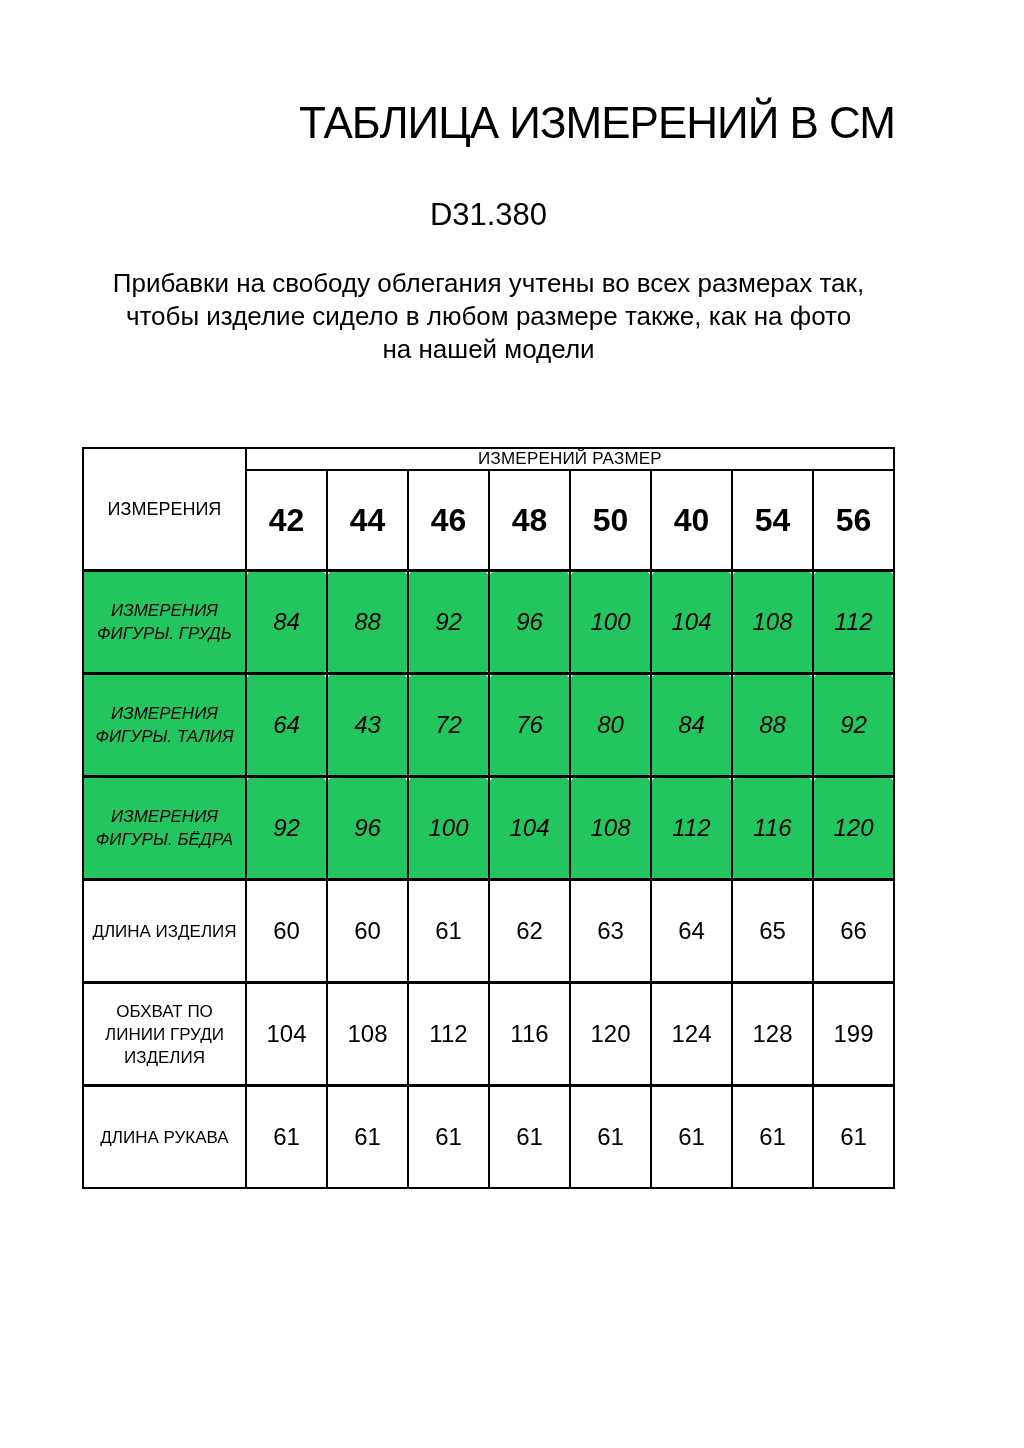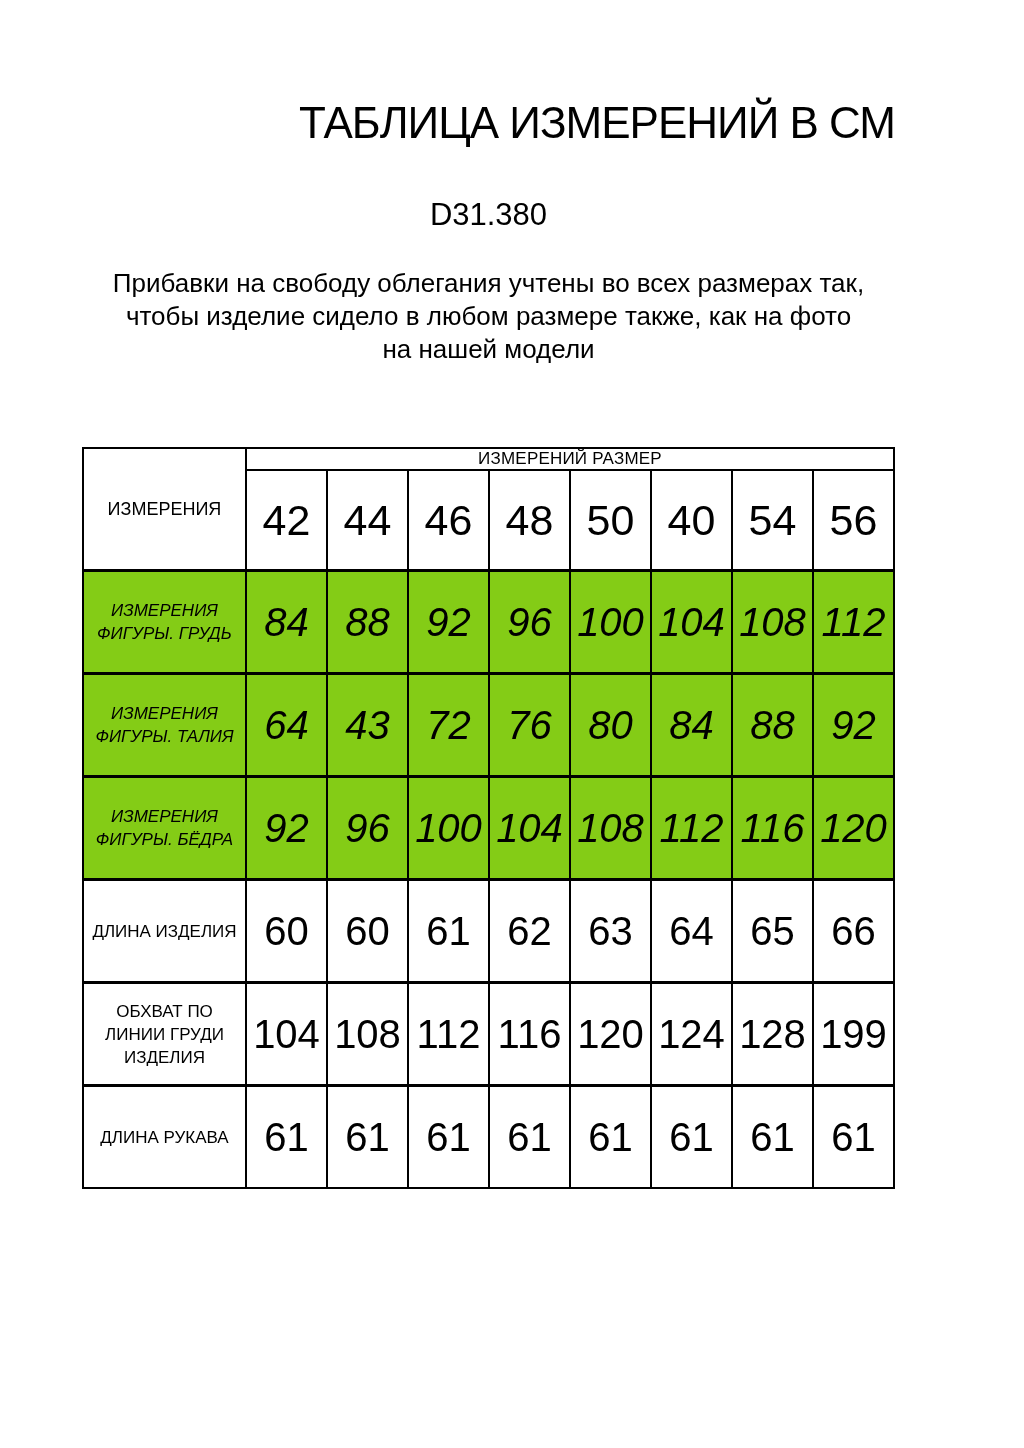--- a/index.html
+++ b/index.html
@@ -57,35 +57,35 @@
     overflow: hidden;
   }
   td.group-header {
     height: 20px;
     font-size: 17px;
     letter-spacing: 0.2px;
   }
   td.corner-label { font-size: 18px; }
   tr.sizes-row td {
     height: 98px;
-    font-size: 43px;
-    font-weight: 400;
+    font-size: 32px;
+    font-weight: 700;
   }
   tr.body-row td {
     height: 100px;
     border-top-width: 3px;
   }
   td.row-label {
     font-size: 17px;
     line-height: 23px;
     padding: 0 6px;
   }
-  td.value { font-size: 40px; }
+  td.value { font-size: 24px; border-radius: 7px; }
   tr.shaded td {
-    background: #84cc16;
+    background: #22c55e;
     font-style: italic;
   }
 </style>
 </head>
 <body>
 
 <div class="content">
 
   <h1 class="title">ТАБЛИЦА ИЗМЕРЕНИЙ В СМ</h1>
 

